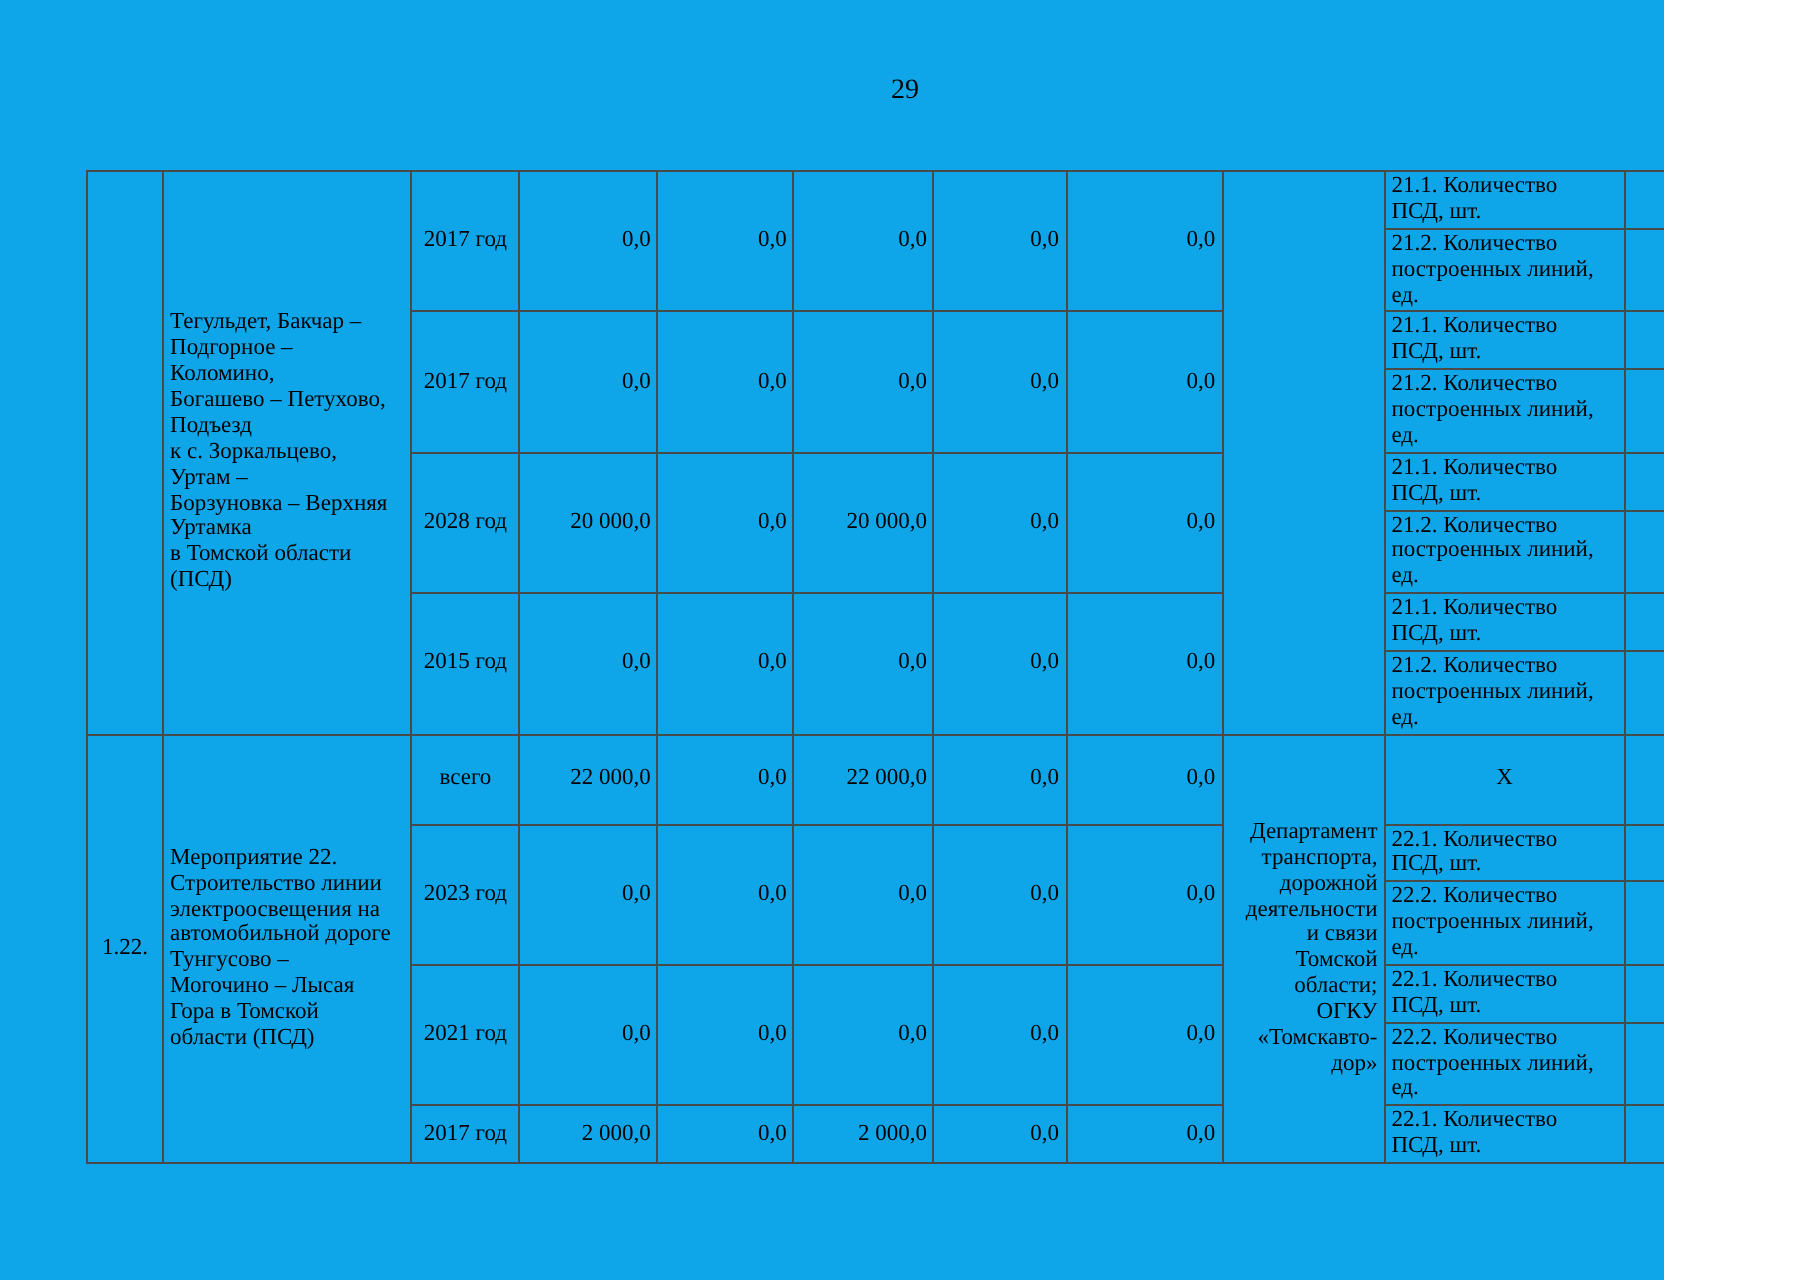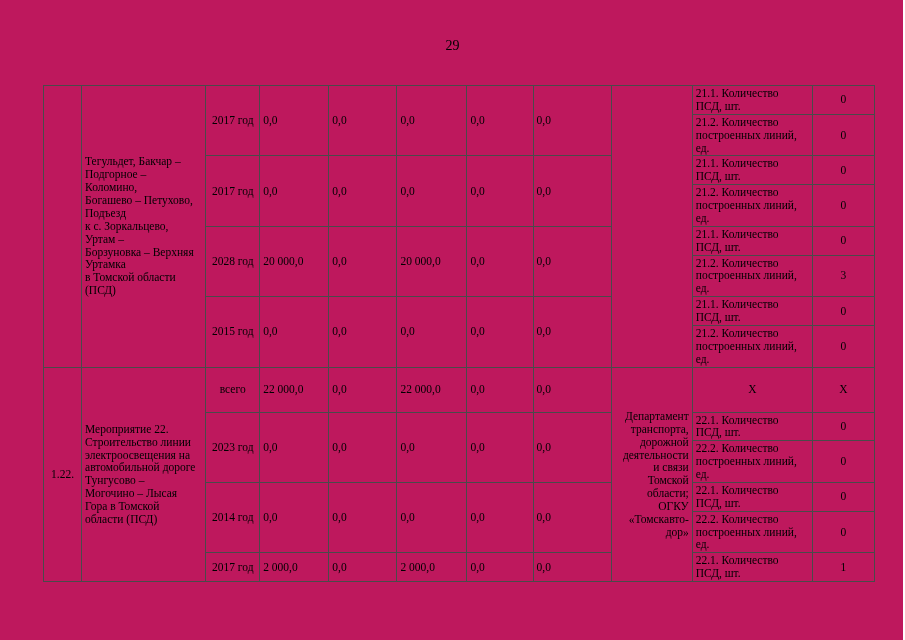--- a/index.html
+++ b/index.html
@@ -4,23 +4,23 @@
 <style>
   html, body {
     margin: 0;
     padding: 0;
     background: #ffffff;
     font-family: "Liberation Serif", "DejaVu Serif", serif;
     color: #000000;
   }
   .page {
     position: relative;
-    width: 903px;
+    width: 832px;
     height: 640px;
-    background: #be185d;
+    background: #0ea5e9;
     overflow: hidden;
   }
   .page-number {
     position: absolute;
     top: 38px;
     left: 0;
     width: 905px;
     text-align: center;
     font-size: 14px;
   }
@@ -49,21 +49,21 @@
     vertical-align: top;
     white-space: pre-line;
     padding-top: 2px;
     padding-left: 5px;
   }
   td.cell-year {
     text-align: center;
     white-space: nowrap;
   }
   td.cell-money {
-    text-align: left;
+    text-align: right;
     white-space: nowrap;
   }
   td.cell-dept {
     vertical-align: top;
     white-space: pre-line;
     padding-top: 2px;
     padding-left: 4px;
     text-align: right;
   }
   td.cell-ind {
@@ -224,21 +224,21 @@
 ПСД, шт.</td>
           <td class="cell-indval">0</td>
         </tr>
         <tr>
           <td class="cell-ind">22.2. Количество
 построенных линий,
 ед.</td>
           <td class="cell-indval">0</td>
         </tr>
         <tr>
-          <td class="cell-year" rowspan="2">2014 год</td>
+          <td class="cell-year" rowspan="2">2021 год</td>
           <td class="cell-money" rowspan="2">0,0</td>
           <td class="cell-money" rowspan="2">0,0</td>
           <td class="cell-money" rowspan="2">0,0</td>
           <td class="cell-money" rowspan="2">0,0</td>
           <td class="cell-money" rowspan="2">0,0</td>
           <td class="cell-ind">22.1. Количество
 ПСД, шт.</td>
           <td class="cell-indval">0</td>
         </tr>
         <tr>

